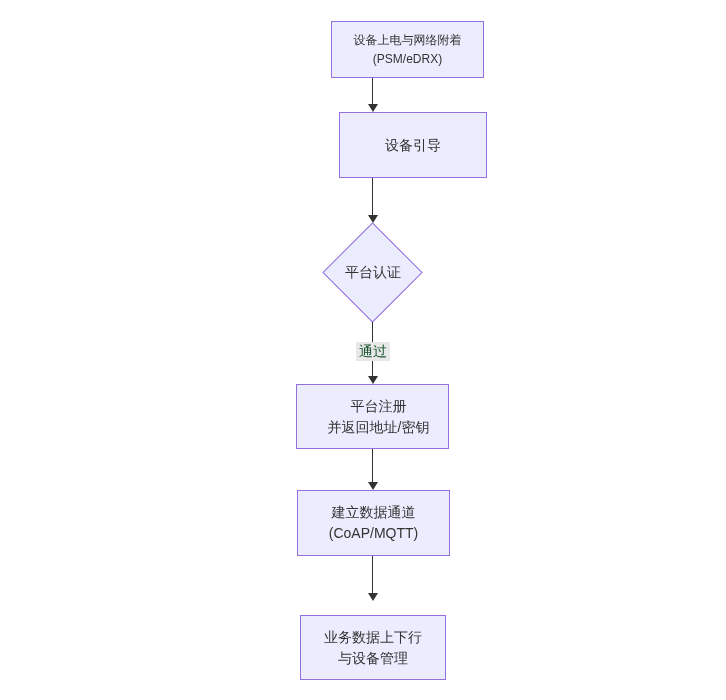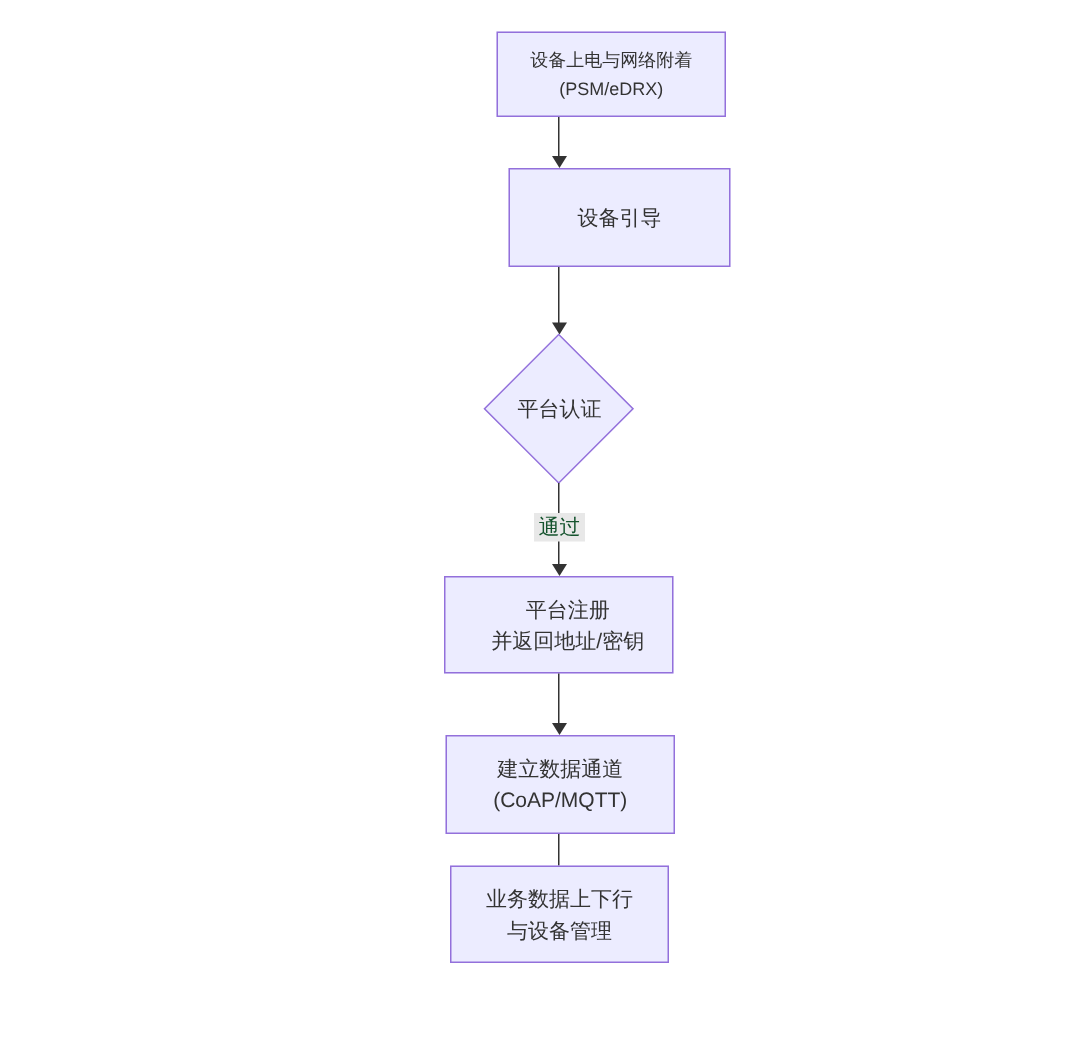--- a/index.html
+++ b/index.html
@@ -27,21 +27,21 @@
     align-items: center;
     justify-content: center;
     text-align: center;
     font-size: 14px;
     line-height: 21px;
   }
   .n1 { left: 297px; top: 21px;  width: 153px; height: 57px; font-size: 12px; line-height: 19px; margin-left: 34px; }
   .n2 { left: 299px; top: 112px; width: 148px; height: 66px; margin-left: 40px; }
   .n4 { left: 296px; top: 384px; width: 153px; height: 65px; padding-left: 12px; }
   .n5 { left: 297px; top: 490px; width: 153px; height: 66px; }
-  .n6 { left: 300px; top: 577px; width: 146px; height: 65px; }
+  .n6 { left: 300px; top: 615px; width: 146px; height: 65px; }
   
   .diamond-wrap {
     position: absolute;
     left: 322px; top: 222px;
     width: 102px; height: 101px;
   }
   .diamond-shape {
     position: absolute;
     left: 15px; top: 15px;
     width: 71px; height: 71px;

